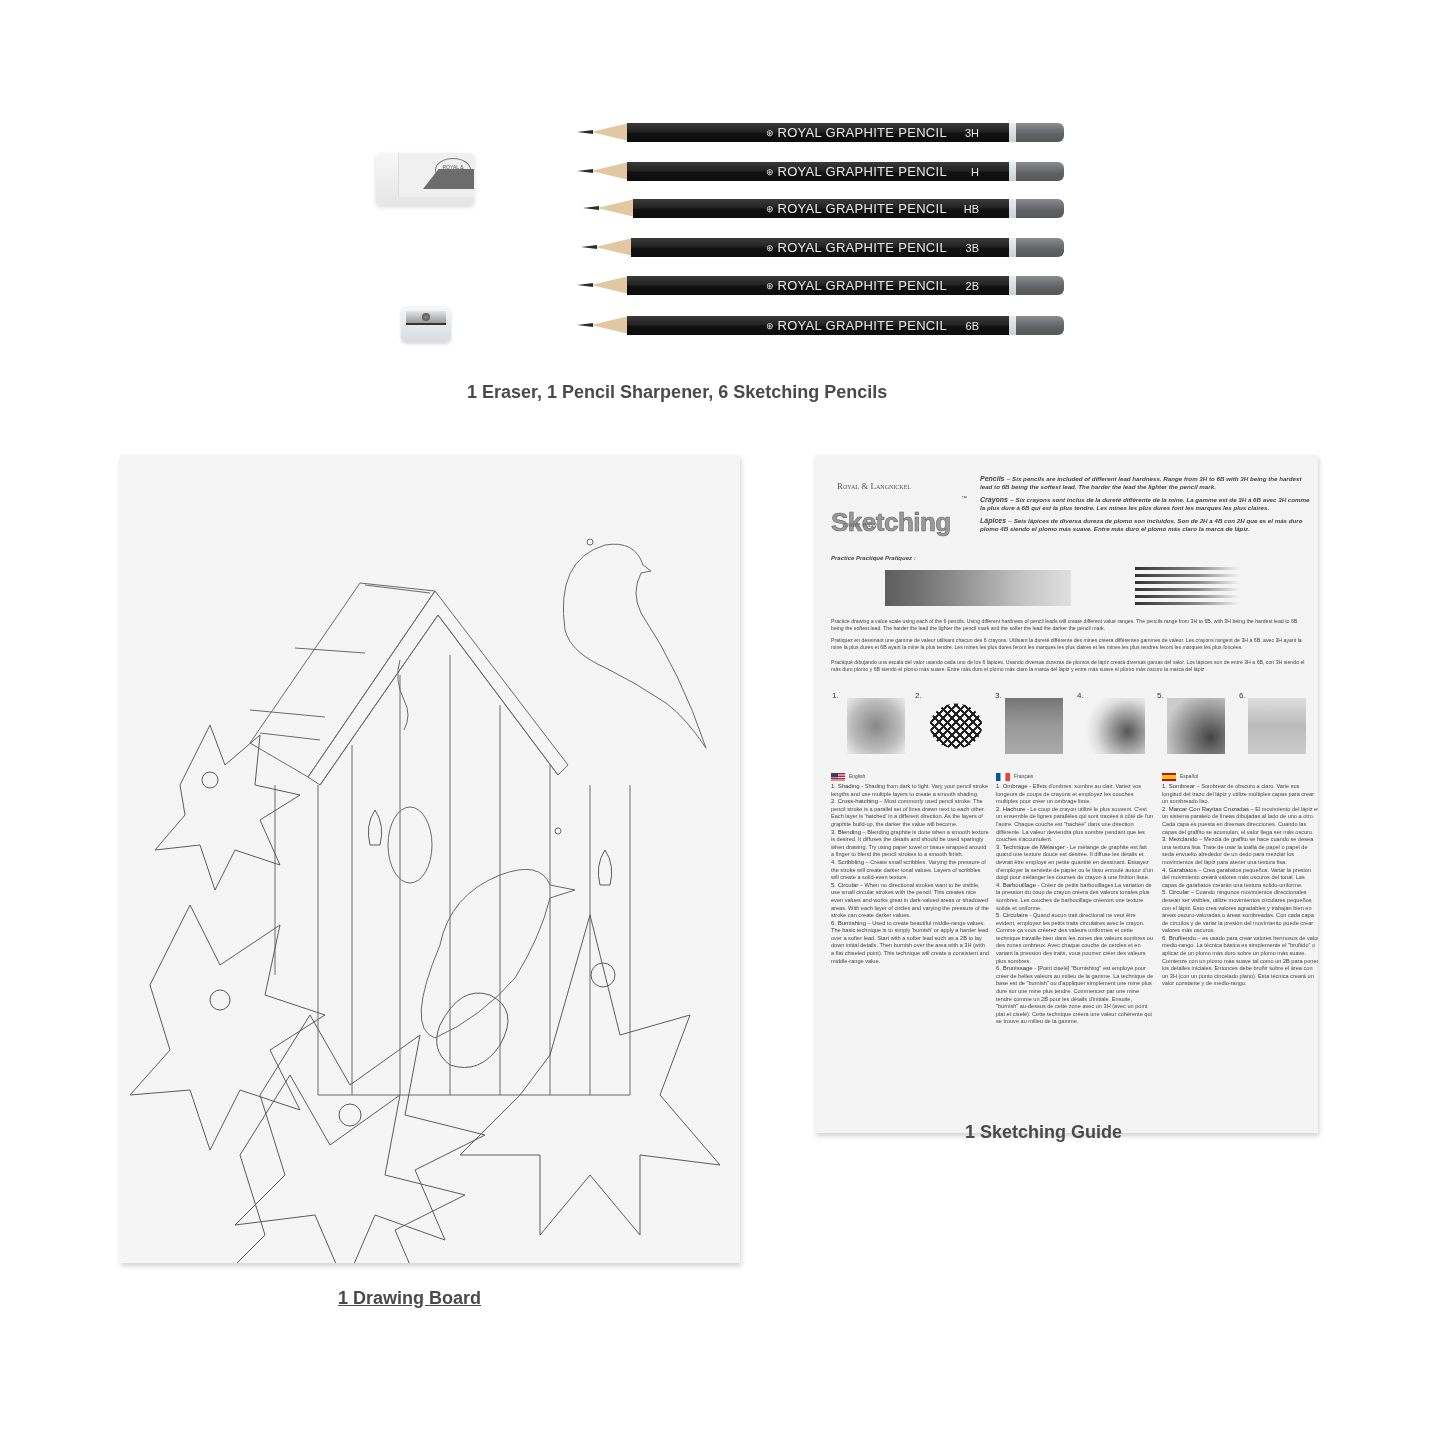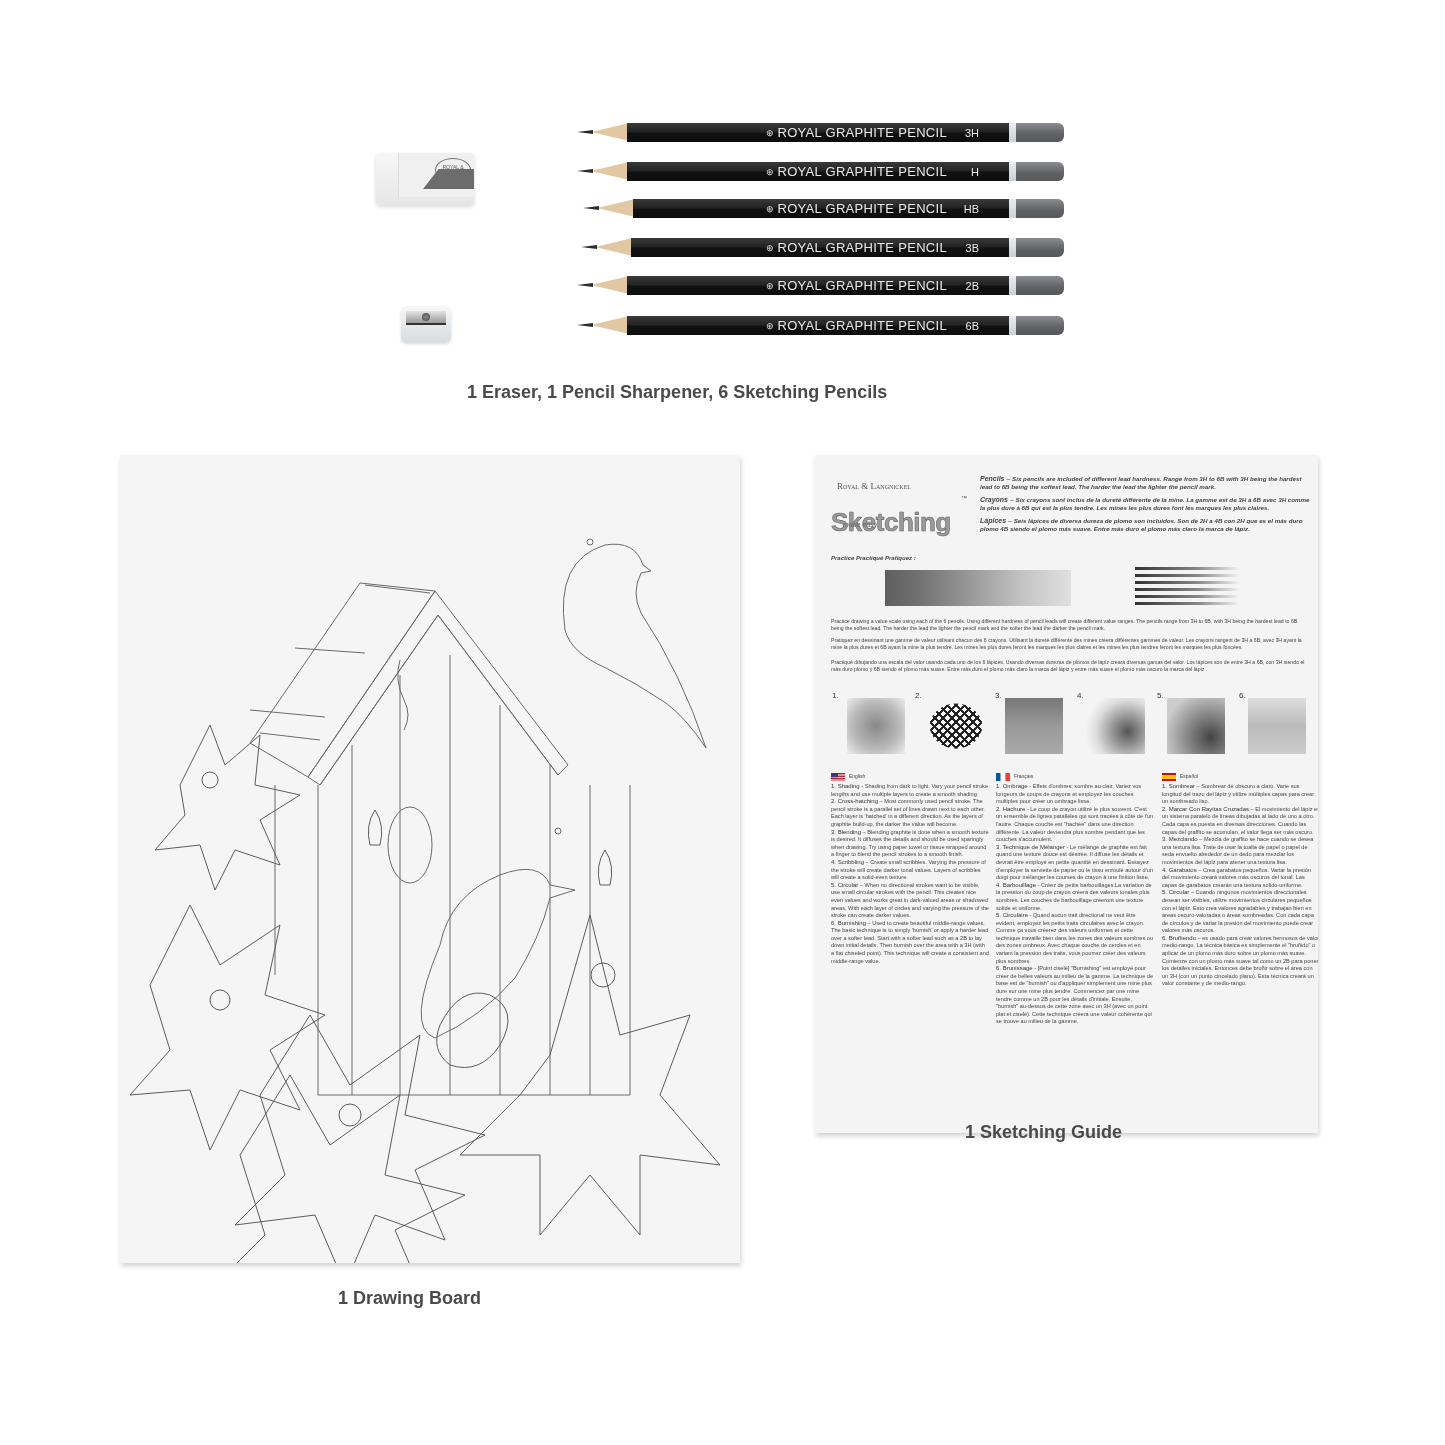--- a/index.html
+++ b/index.html
@@ -173,21 +173,21 @@
       <circle cx="230" cy="660" r="11"></circle>
       <path d="M120,870 l50,-80 l40,70 l70,-50 l-15,80 l80,20 l-70,35 l30,70 l-70,-25 l-30,70 l-30,-70 l-80,10 l50,-50z" transform="translate(0,-170)"></path>
       <path d="M440,770 l40,-140 l30,120 l70,-20 l-30,80 l60,70 l-80,-10 l0,80 l-50,-60 l-50,60 l0,-80 l-80,0 l60,-60z" transform="translate(-10,-170)"></path>
       <circle cx="493" cy="670" r="12" transform="translate(-10,-150)"></circle>
       <path d="M320,670 q20,-40 50,-30 q30,15 10,50 q-20,30 -50,20 q-20,-15 -10,-40z" transform="translate(0,-100)"></path>
       <path d="M250,390 q-5,-20 5,-35 q10,15 5,35z"></path>
       <path d="M480,430 q-5,-20 5,-35 q10,15 5,35z"></path>
     </g>
   </svg>
 </div>
-<div class="caption" style="left:338px; top:1288px;">1 Drawing Board</div>
+<div class="caption" style="left:338px; top:1288px;text-decoration:underline;">1 Drawing Board</div>
 
 <div class="abs guide">
   <div class="g-logo-brand">Royal &amp; Langnickel</div>
   <div class="g-logo-title">Sketching</div>
   <div class="abs" style="left:146px; top:40px; font-size:6px;">™</div>
   <div class="g-logo-sub">made easy</div>
 
   <div class="g-intro">
     <p><span class="lbl">Pencils –</span> <span>Six pencils are included of different lead hardness.  Range from 3H to 6B with 3H being the hardest lead to 6B being the softest lead.  The harder the lead the lighter the pencil mark.</span></p>
     <p><span class="lbl">Crayons –</span> <span>Six crayons sont inclus de la dureté différente  de la mine.  La gamme est de 3H à 6B avec 3H comme la plus dure à 6B qui est la plus tendre.  Les mines les plus dures font les marques les plus claires.</span></p>

